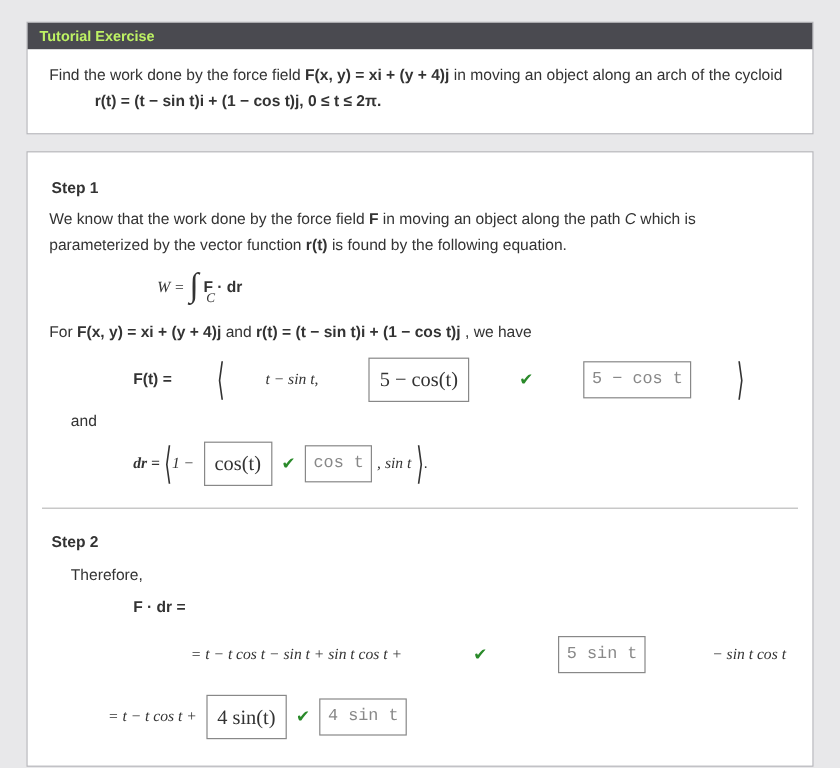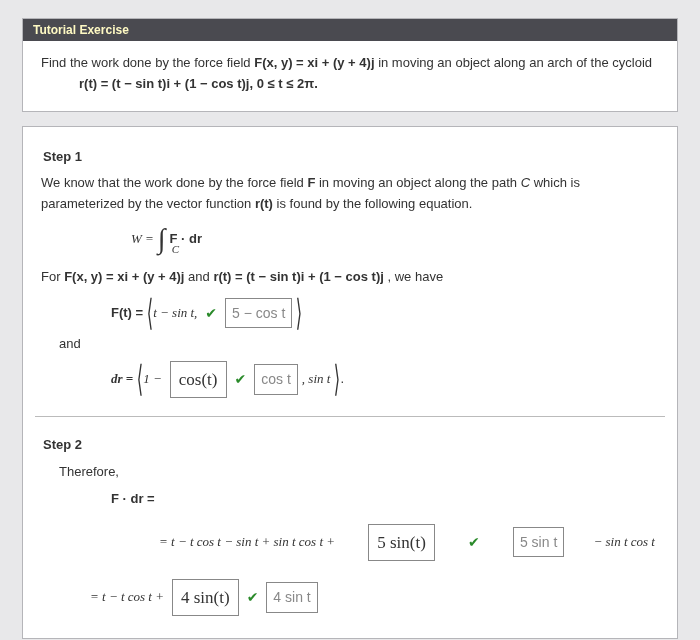--- a/index.html
+++ b/index.html
@@ -11,21 +11,21 @@
     width: 700px;
     padding: 18px 22px;
   }
   .panel {
     border: 1px solid #b5b5b9;
     background: #fff;
     margin-bottom: 14px;
   }
   .panel-header {
     background: #4a4a50;
-    color: #fef9c3;
+    color: #bef264;
     font-size: 12px;
     font-weight: bold;
     padding: 4px 10px;
   }
   .panel-body {
     padding: 12px 18px 16px 18px;
     line-height: 1.6;
   }
   .indent { margin-left: 38px; }
   .step-title {
@@ -73,21 +73,21 @@
     background: #fff;
     padding: 4px 8px;
     font-family: "Times New Roman", serif;
     font-size: 17px;
     margin: 0 4px;
   }
   .hintbox {
     border: 1px solid #888;
     background: #fff;
     padding: 3px 6px;
-    font-family: Liberation Sans, sans-serif;
+    font-family: Liberation Mono, monospace;
     font-size: 14px;
     margin: 0 4px;
     color: #888;
   }
   .check {
     color: #2a8a2a;
     font-size: 14px;
     margin: 0 4px;
   }
   .math { font-family: "Times New Roman", serif; font-style: italic; }
@@ -131,24 +131,25 @@
     </div>
 
     <div class="step-block" style="margin-top:14px;">
       <span>For  </span>
       <span class="bold">F(x, y) = xi + (y + 4)j</span>
       <span>  and  </span>
       <span class="bold">r(t) = (t − sin t)i + (1 − cos t)j</span>
       <span>,  we have</span>
     </div>
 
-    <div class="eqline" style="margin-left:70px;">
+    <div class="eqline" style="margin-left:70px;gap:34px;">
       <span class="bold">F(t) =</span>
       <span class="angle-open">⟨</span>
       <span class="math">t − sin t,</span>
+      <span class="ansbox">5 − cos(t)</span>
       <span class="check">✔</span>
       <span class="hintbox">5 − cos  t</span>
       <span class="angle-close">⟩</span>
     </div>
 
     <div style="margin:6px 0 2px 18px;">and</div>
 
     <div class="eqline" style="margin-left:70px;text-align:center;">
       <span class="math bold">dr =</span>
       <span class="angle-open">⟨</span>
@@ -164,21 +165,20 @@
 
     <div class="step-title">Step 2</div>
     <div style="margin:4px 0 6px 18px;">Therefore,</div>
 
     <div class="eqline" style="margin-left:70px;">
       <span class="bold">F · dr  =</span>
     </div>
 
     <div class="eqline" style="margin-left:118px; margin-top:14px;justify-content:space-between;">
       <span class="math">=  t − t cos t − sin t + sin t cos t +</span>
-      <span class="ansbox">5 sin(t)</span>
       <span class="check">✔</span>
       <span class="hintbox">5 sin  t</span>
       <span class="math">− sin t cos t</span>
     </div>
 
     <div class="eqline" style="margin-left:49px; margin-top:18px;">
       <span class="math">=  t − t cos t +</span>
       <span class="ansbox">4 sin(t)</span>
       <span class="check">✔</span>
       <span class="hintbox">4 sin  t</span>

